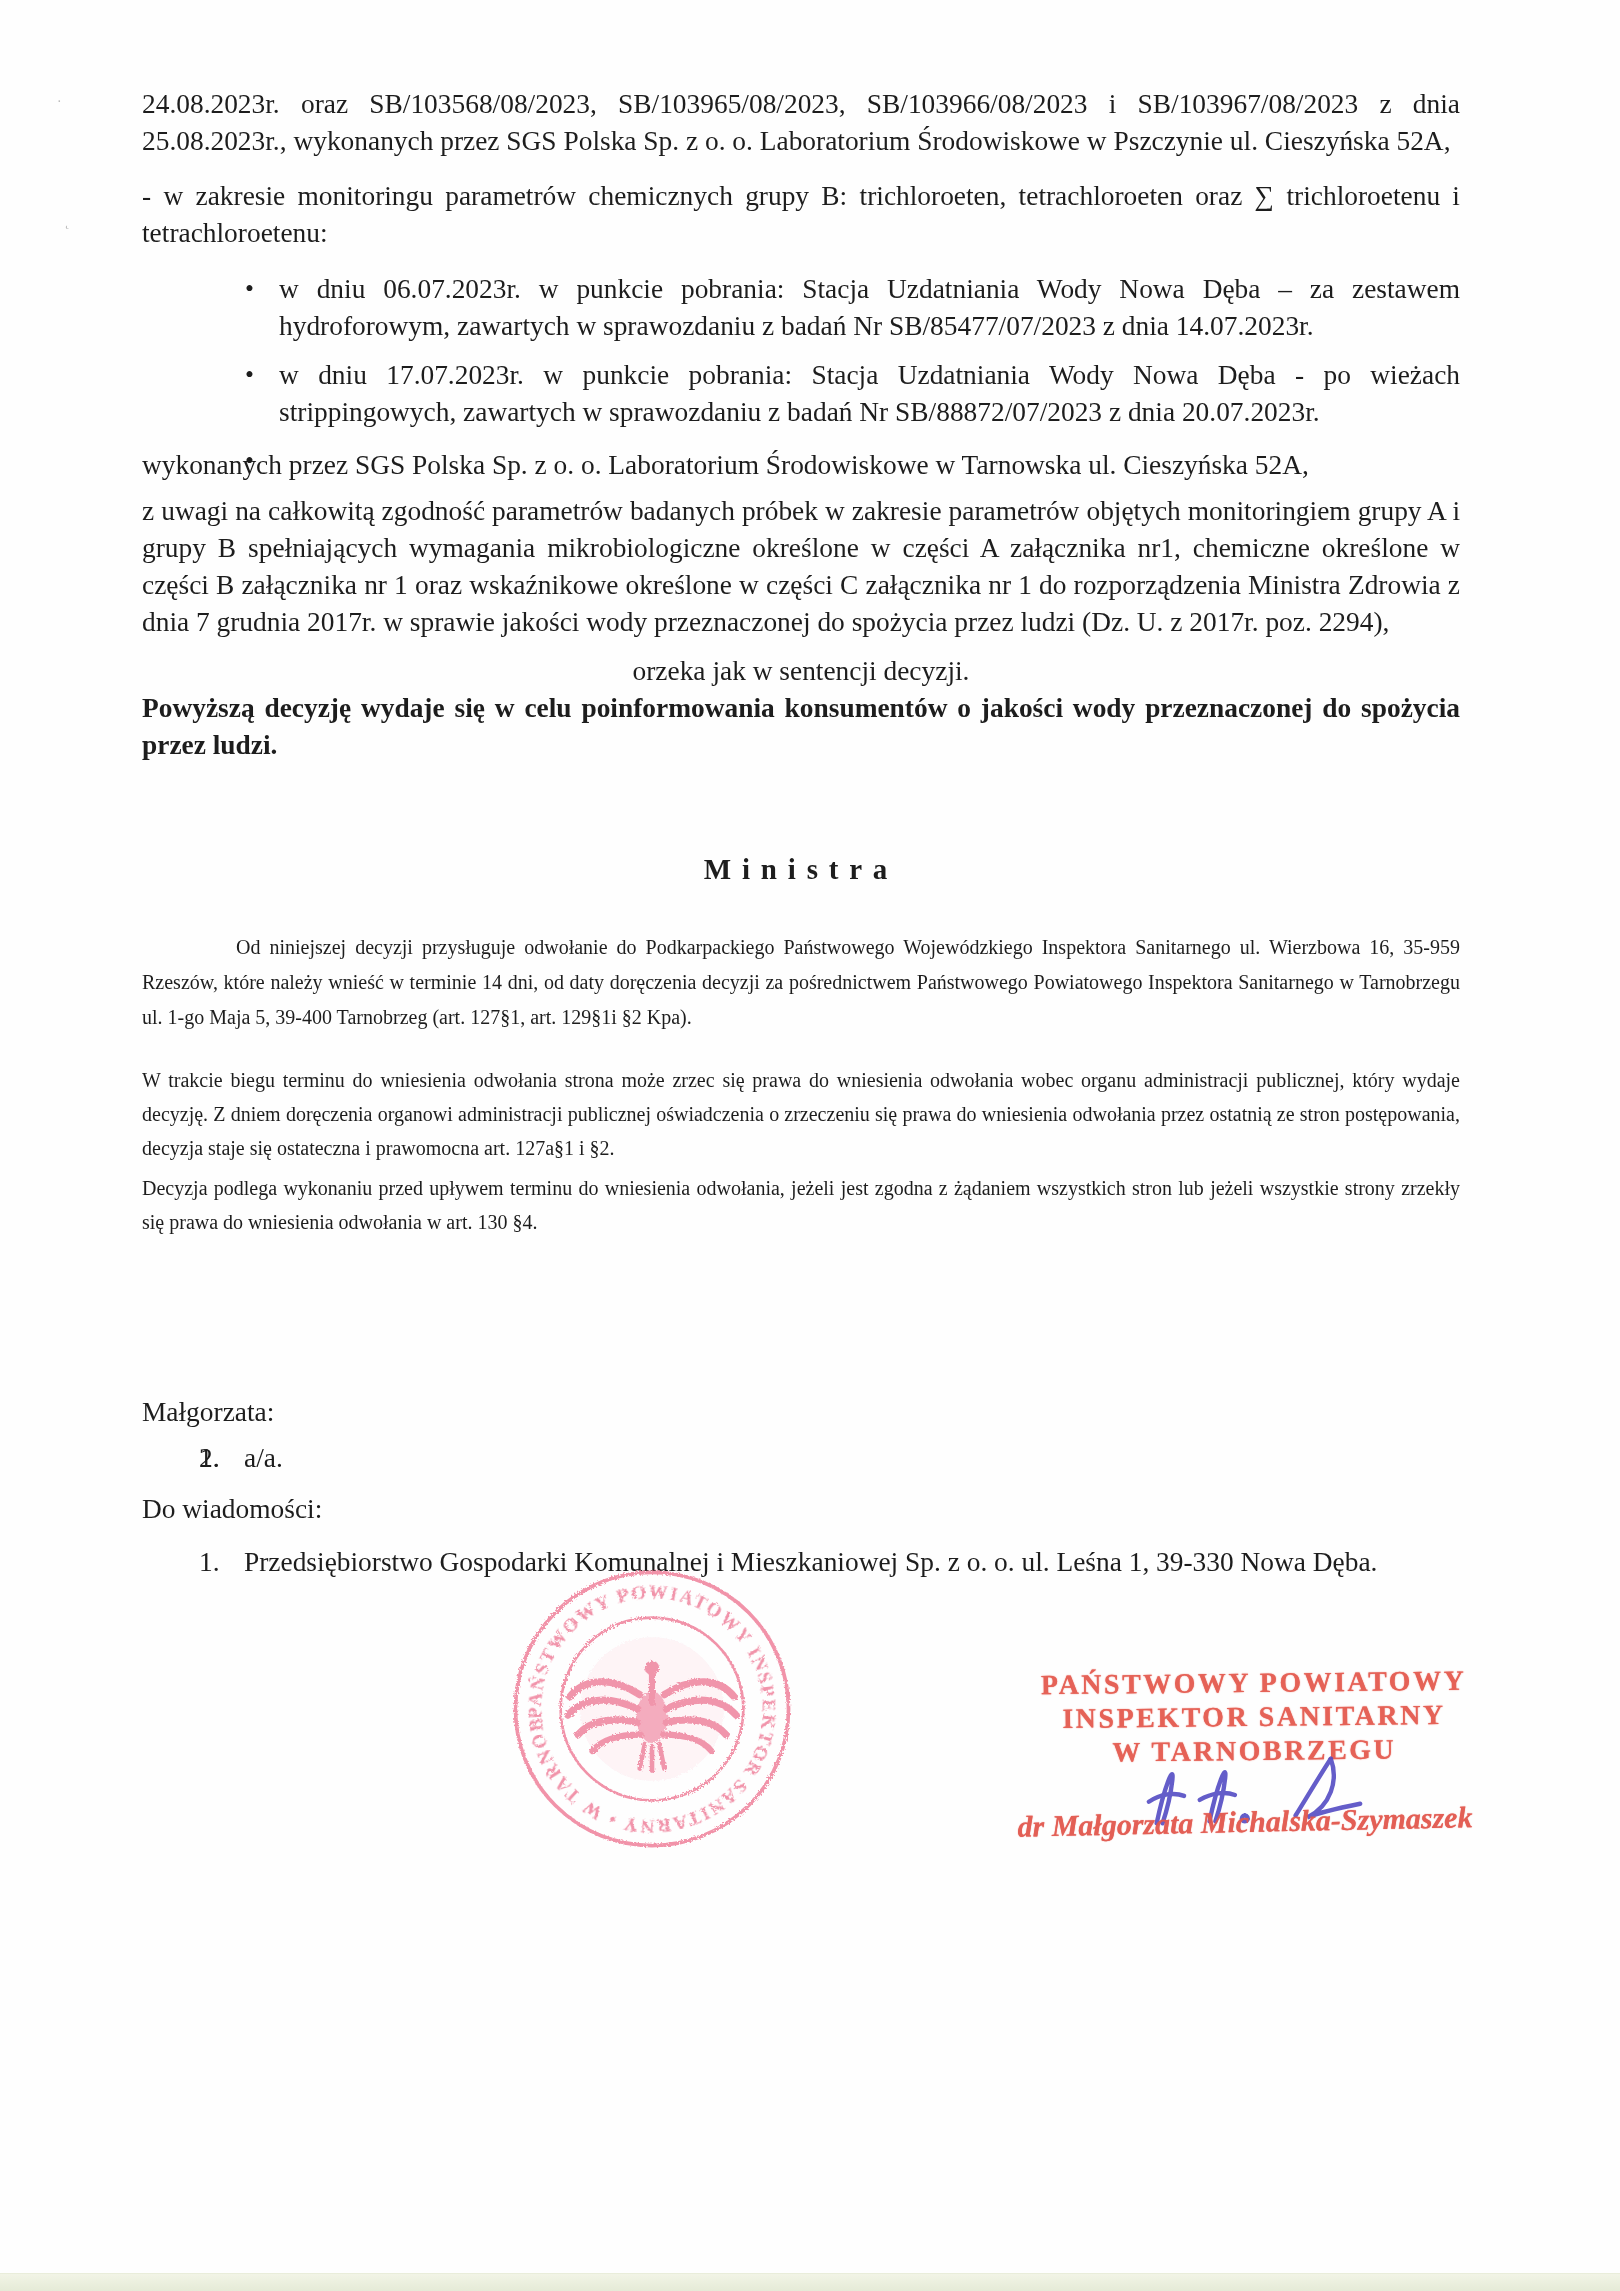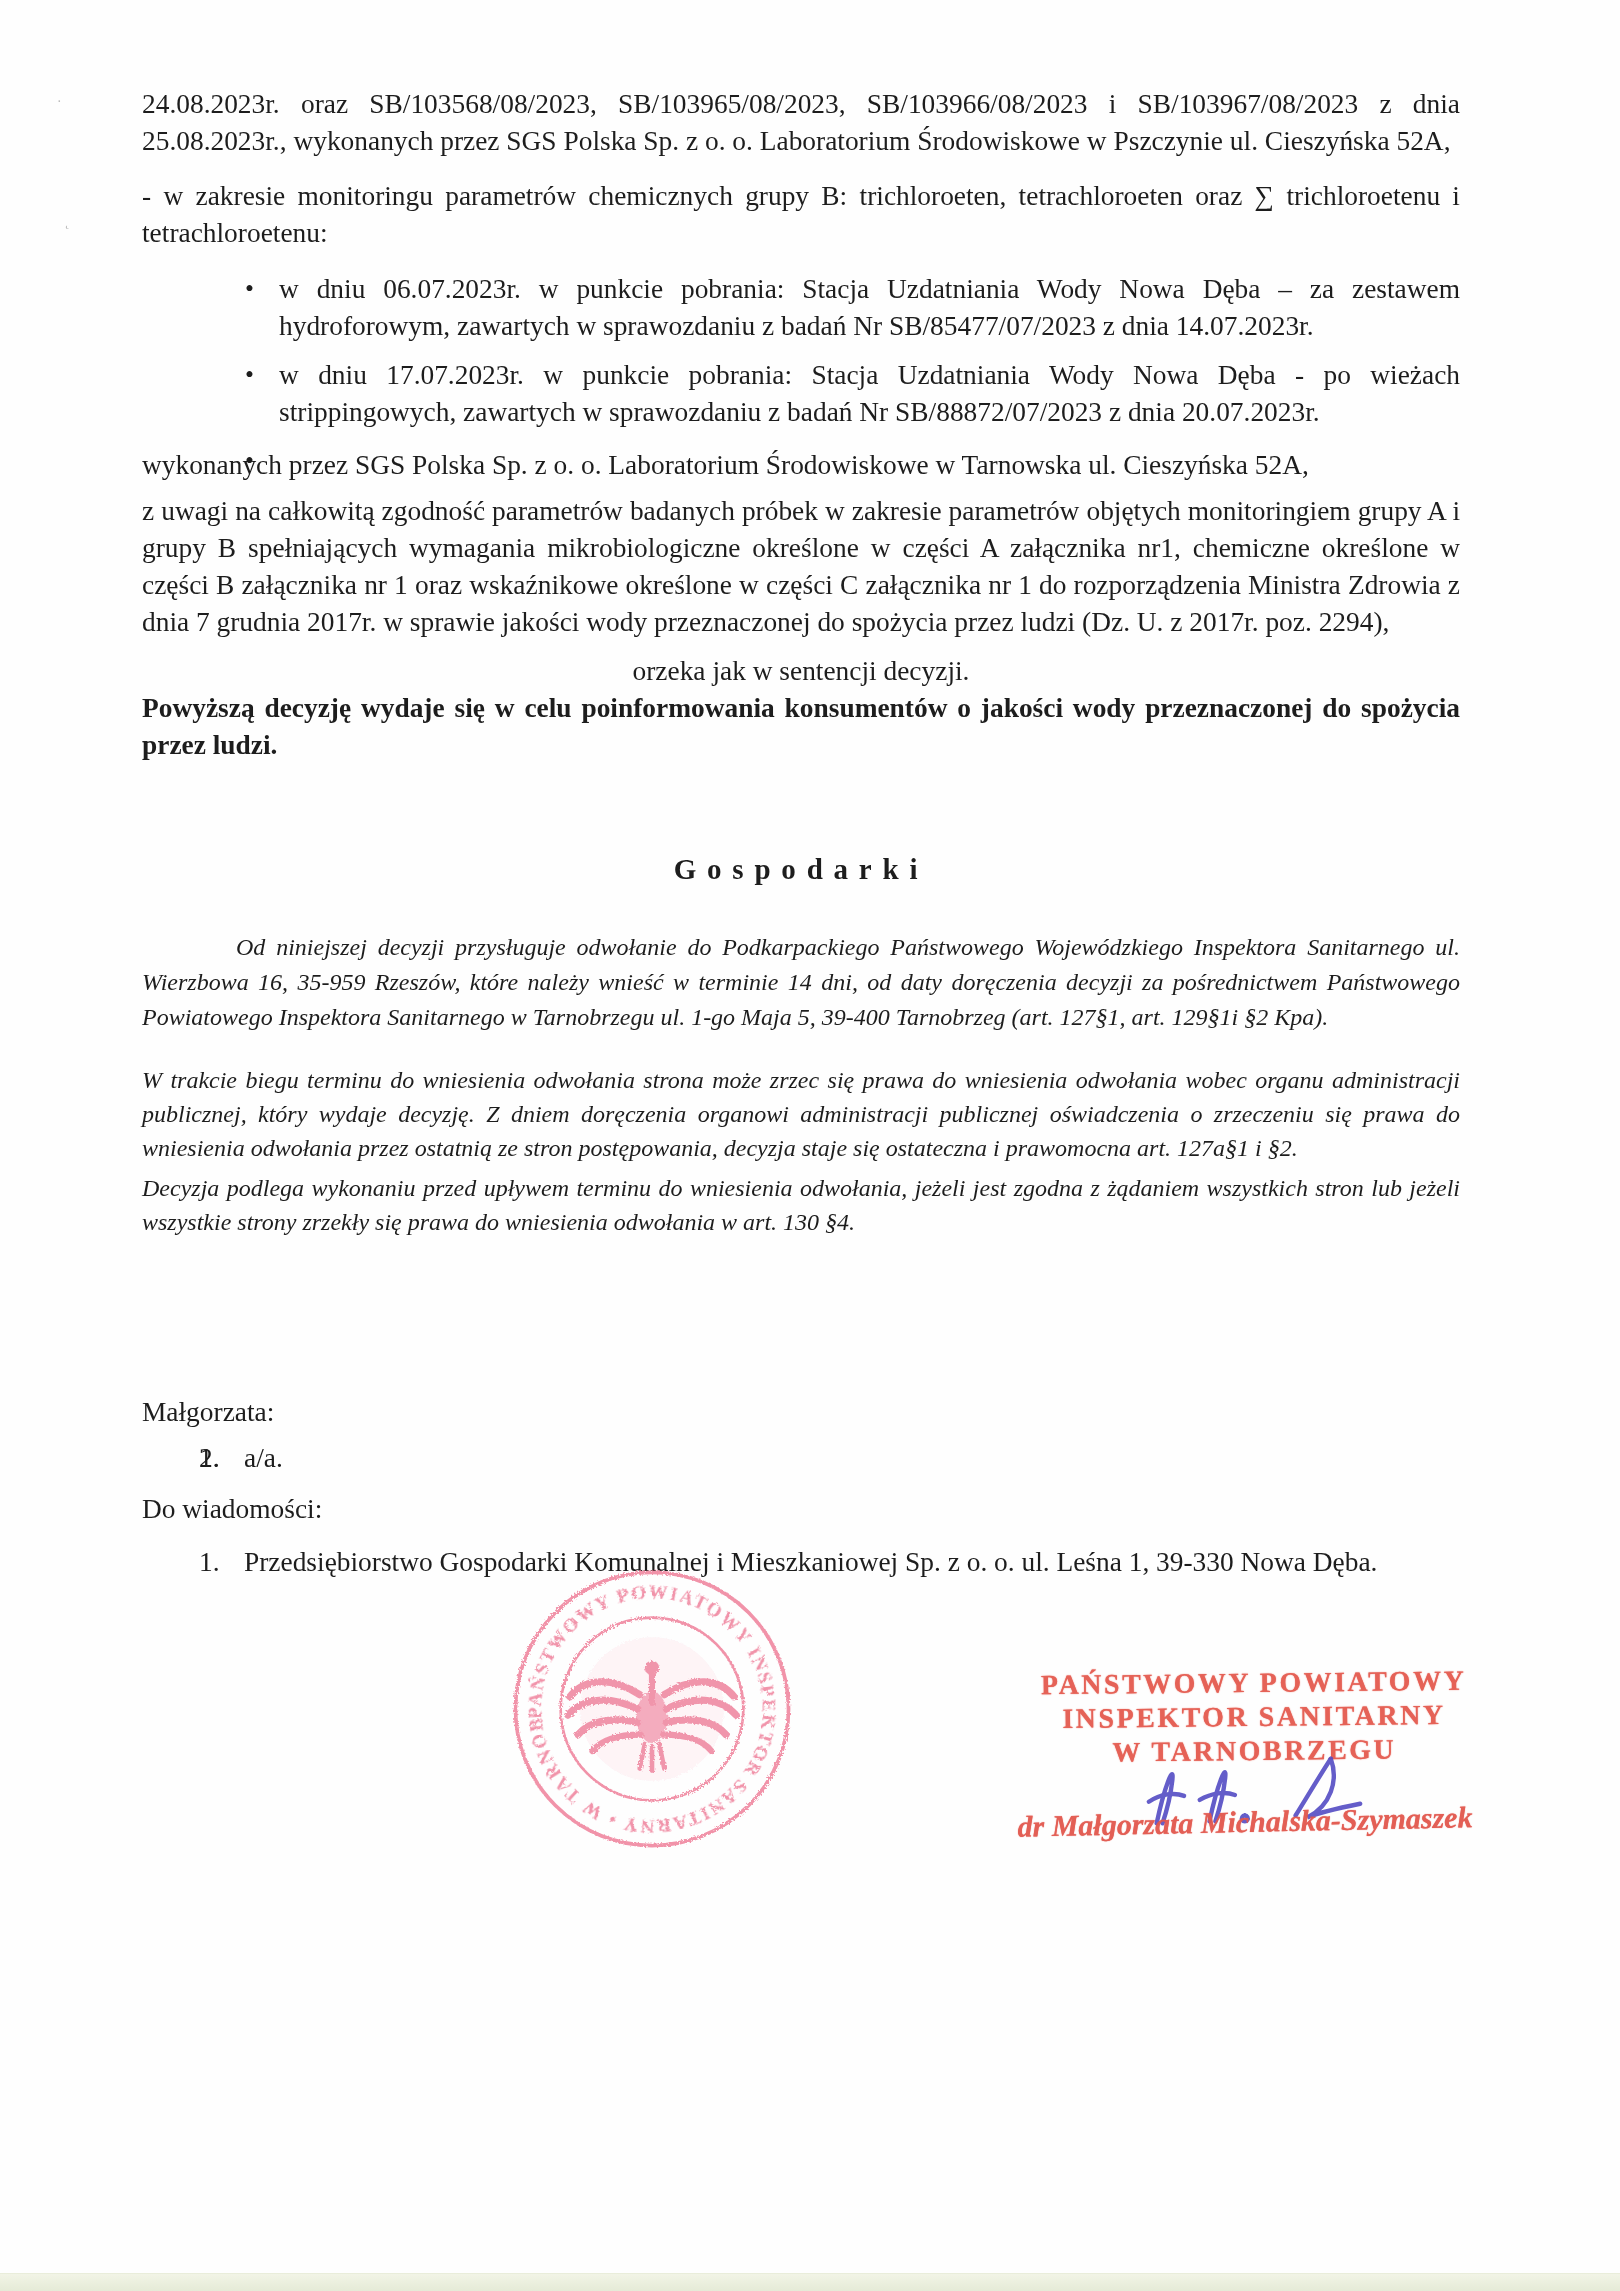--- a/index.html
+++ b/index.html
@@ -27,21 +27,21 @@
   .bullet-text{display:block;text-align:justify;}
   .executed{margin-top:15.7px !important;}
   .compliance{margin-top:9.8px !important;}
   .ruling{margin-top:11.8px !important;text-align:center !important;}
   .purpose{font-weight:bold;}
   .pouczenie-heading{
     margin:86px 0 0 0;
     text-align:center;font-size:29px;font-weight:bold;
     letter-spacing:10.8px;line-height:39px;
   }
-  .pouczenie-block{font-style:italic;font-size:24px;}
+  .pouczenie-block{font-size:20px;}
   .inst{line-height:35px;}
   .inst.ind{margin-top:41px !important;text-indent:94px;}
   .inst.p2{margin-top:27.4px !important;line-height:34px;}
   .inst.p3{margin-top:5.9px !important;line-height:34px;}
   .sig-space{height:155px;}
   .dist-heading{line-height:37px;}
   .dist-heading.cc{margin-top:13.7px !important;}
   .numlist{margin:9.8px 0 0 57px;}
   .numrow{position:relative;padding-left:45px;line-height:37px;text-align:left;}
   .numrow .no{position:absolute;left:0;top:0;}
@@ -101,21 +101,21 @@
     </div>
 
     <p class="executed">wykonanych przez SGS Polska Sp. z o. o. Laboratorium Środowiskowe w Tarnowska ul. Cieszyńska 52A,</p>
 
     <p class="compliance">z uwagi na całkowitą zgodność parametrów badanych próbek w zakresie parametrów objętych monitoringiem grupy A i grupy B spełniających wymagania mikrobiologiczne określone w części A załącznika nr1, chemiczne określone w części B załącznika nr 1 oraz wskaźnikowe określone w części C załącznika nr 1 do rozporządzenia Ministra Zdrowia  z dnia 7 grudnia 2017r. w sprawie jakości wody przeznaczonej do spożycia przez ludzi (Dz. U. z  2017r. poz. 2294),</p>
 
     <p class="ruling">orzeka jak w sentencji decyzji.</p>
 
     <p class="purpose">Powyższą decyzję wydaje się w celu poinformowania konsumentów o jakości wody przeznaczonej do spożycia przez ludzi.</p>
 
-    <h2 class="pouczenie-heading">Gospodarki</h2>
+    <h2 class="pouczenie-heading">Ministra</h2>
 
     <div class="pouczenie-block">
       <p class="inst ind">Od niniejszej decyzji przysługuje odwołanie do Podkarpackiego Państwowego Wojewódzkiego Inspektora Sanitarnego ul. Wierzbowa 16, 35-959 Rzeszów, które należy wnieść w terminie 14 dni, od daty doręczenia decyzji za pośrednictwem Państwowego Powiatowego Inspektora Sanitarnego w Tarnobrzegu ul. 1-go Maja 5, 39-400 Tarnobrzeg (art. 127§1, art. 129§1i §2 Kpa).</p>
       <p class="inst p2">W trakcie biegu terminu do wniesienia odwołania strona może zrzec się prawa do wniesienia odwołania wobec organu administracji publicznej, który wydaje decyzję. Z dniem doręczenia organowi administracji publicznej oświadczenia o zrzeczeniu się prawa do wniesienia odwołania przez ostatnią ze stron postępowania, decyzja staje się ostateczna i prawomocna art. 127a§1 i §2.</p>
       <p class="inst p3">Decyzja podlega wykonaniu przed upływem terminu do wniesienia odwołania, jeżeli jest zgodna z żądaniem wszystkich stron lub jeżeli wszystkie strony zrzekły się prawa do wniesienia odwołania w art. 130 §4.</p>
     </div>
 
     <div class="sig-space"></div>
 
     <p class="dist-heading">Małgorzata:</p>

